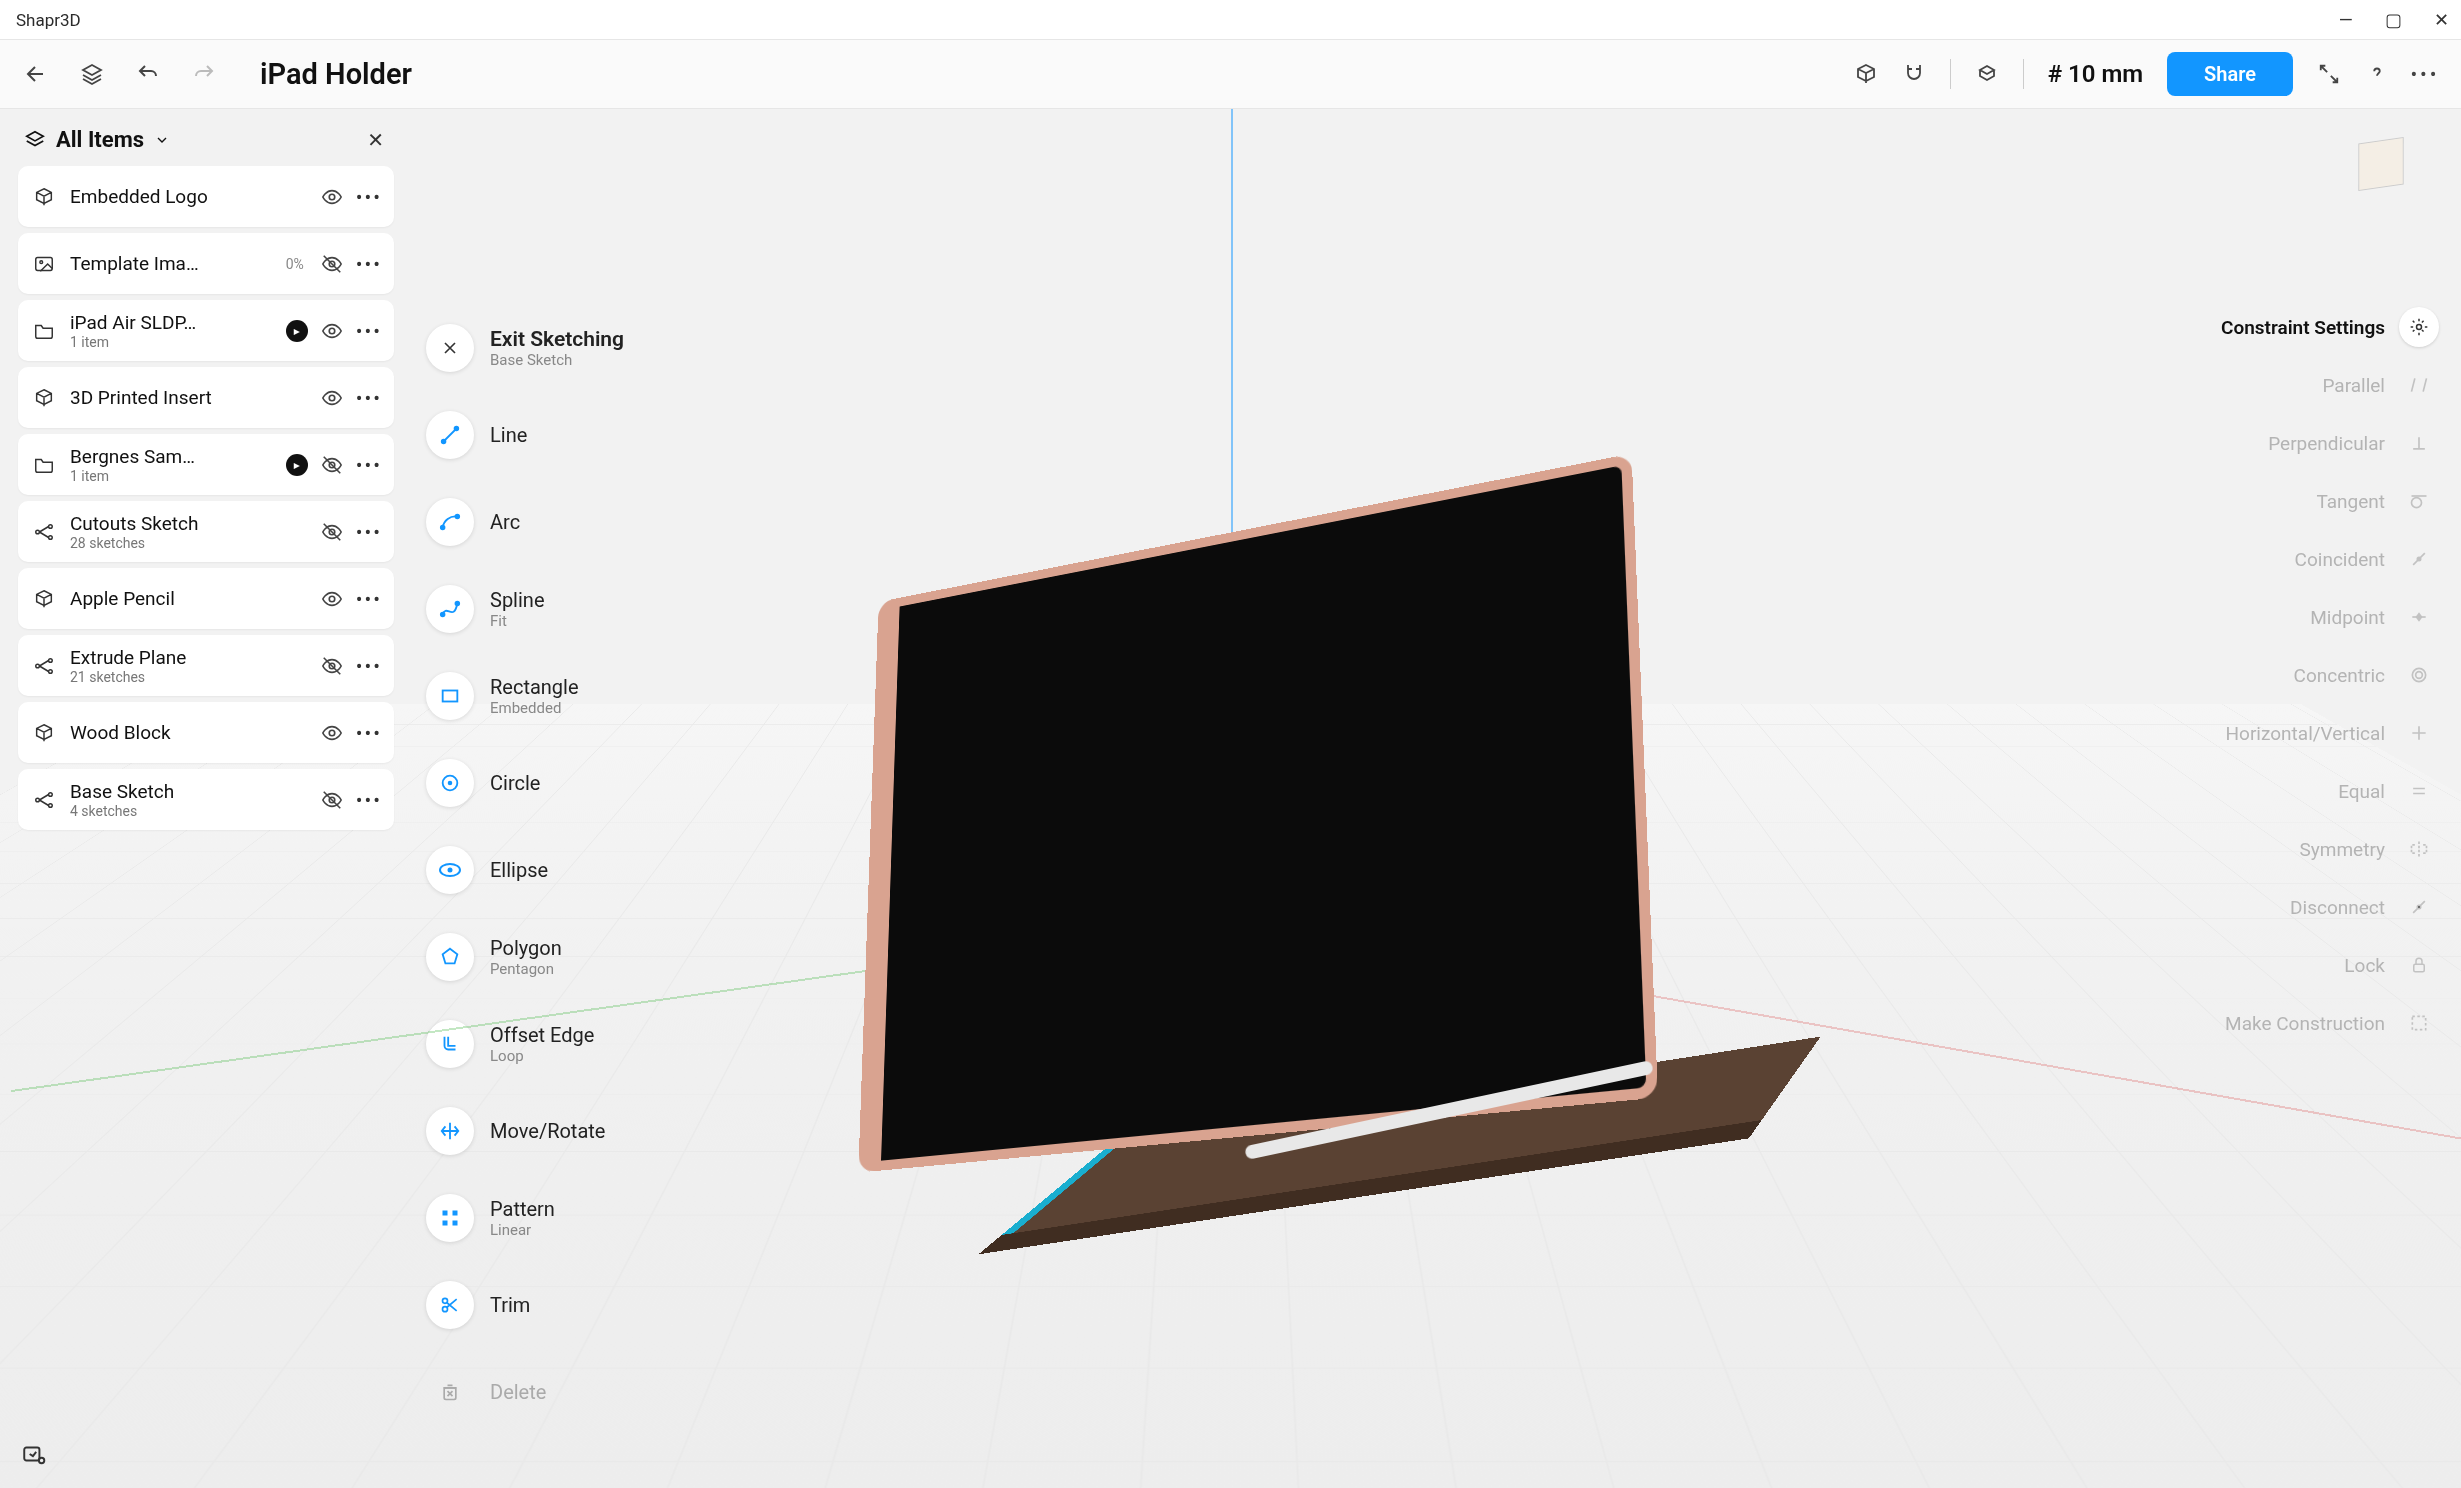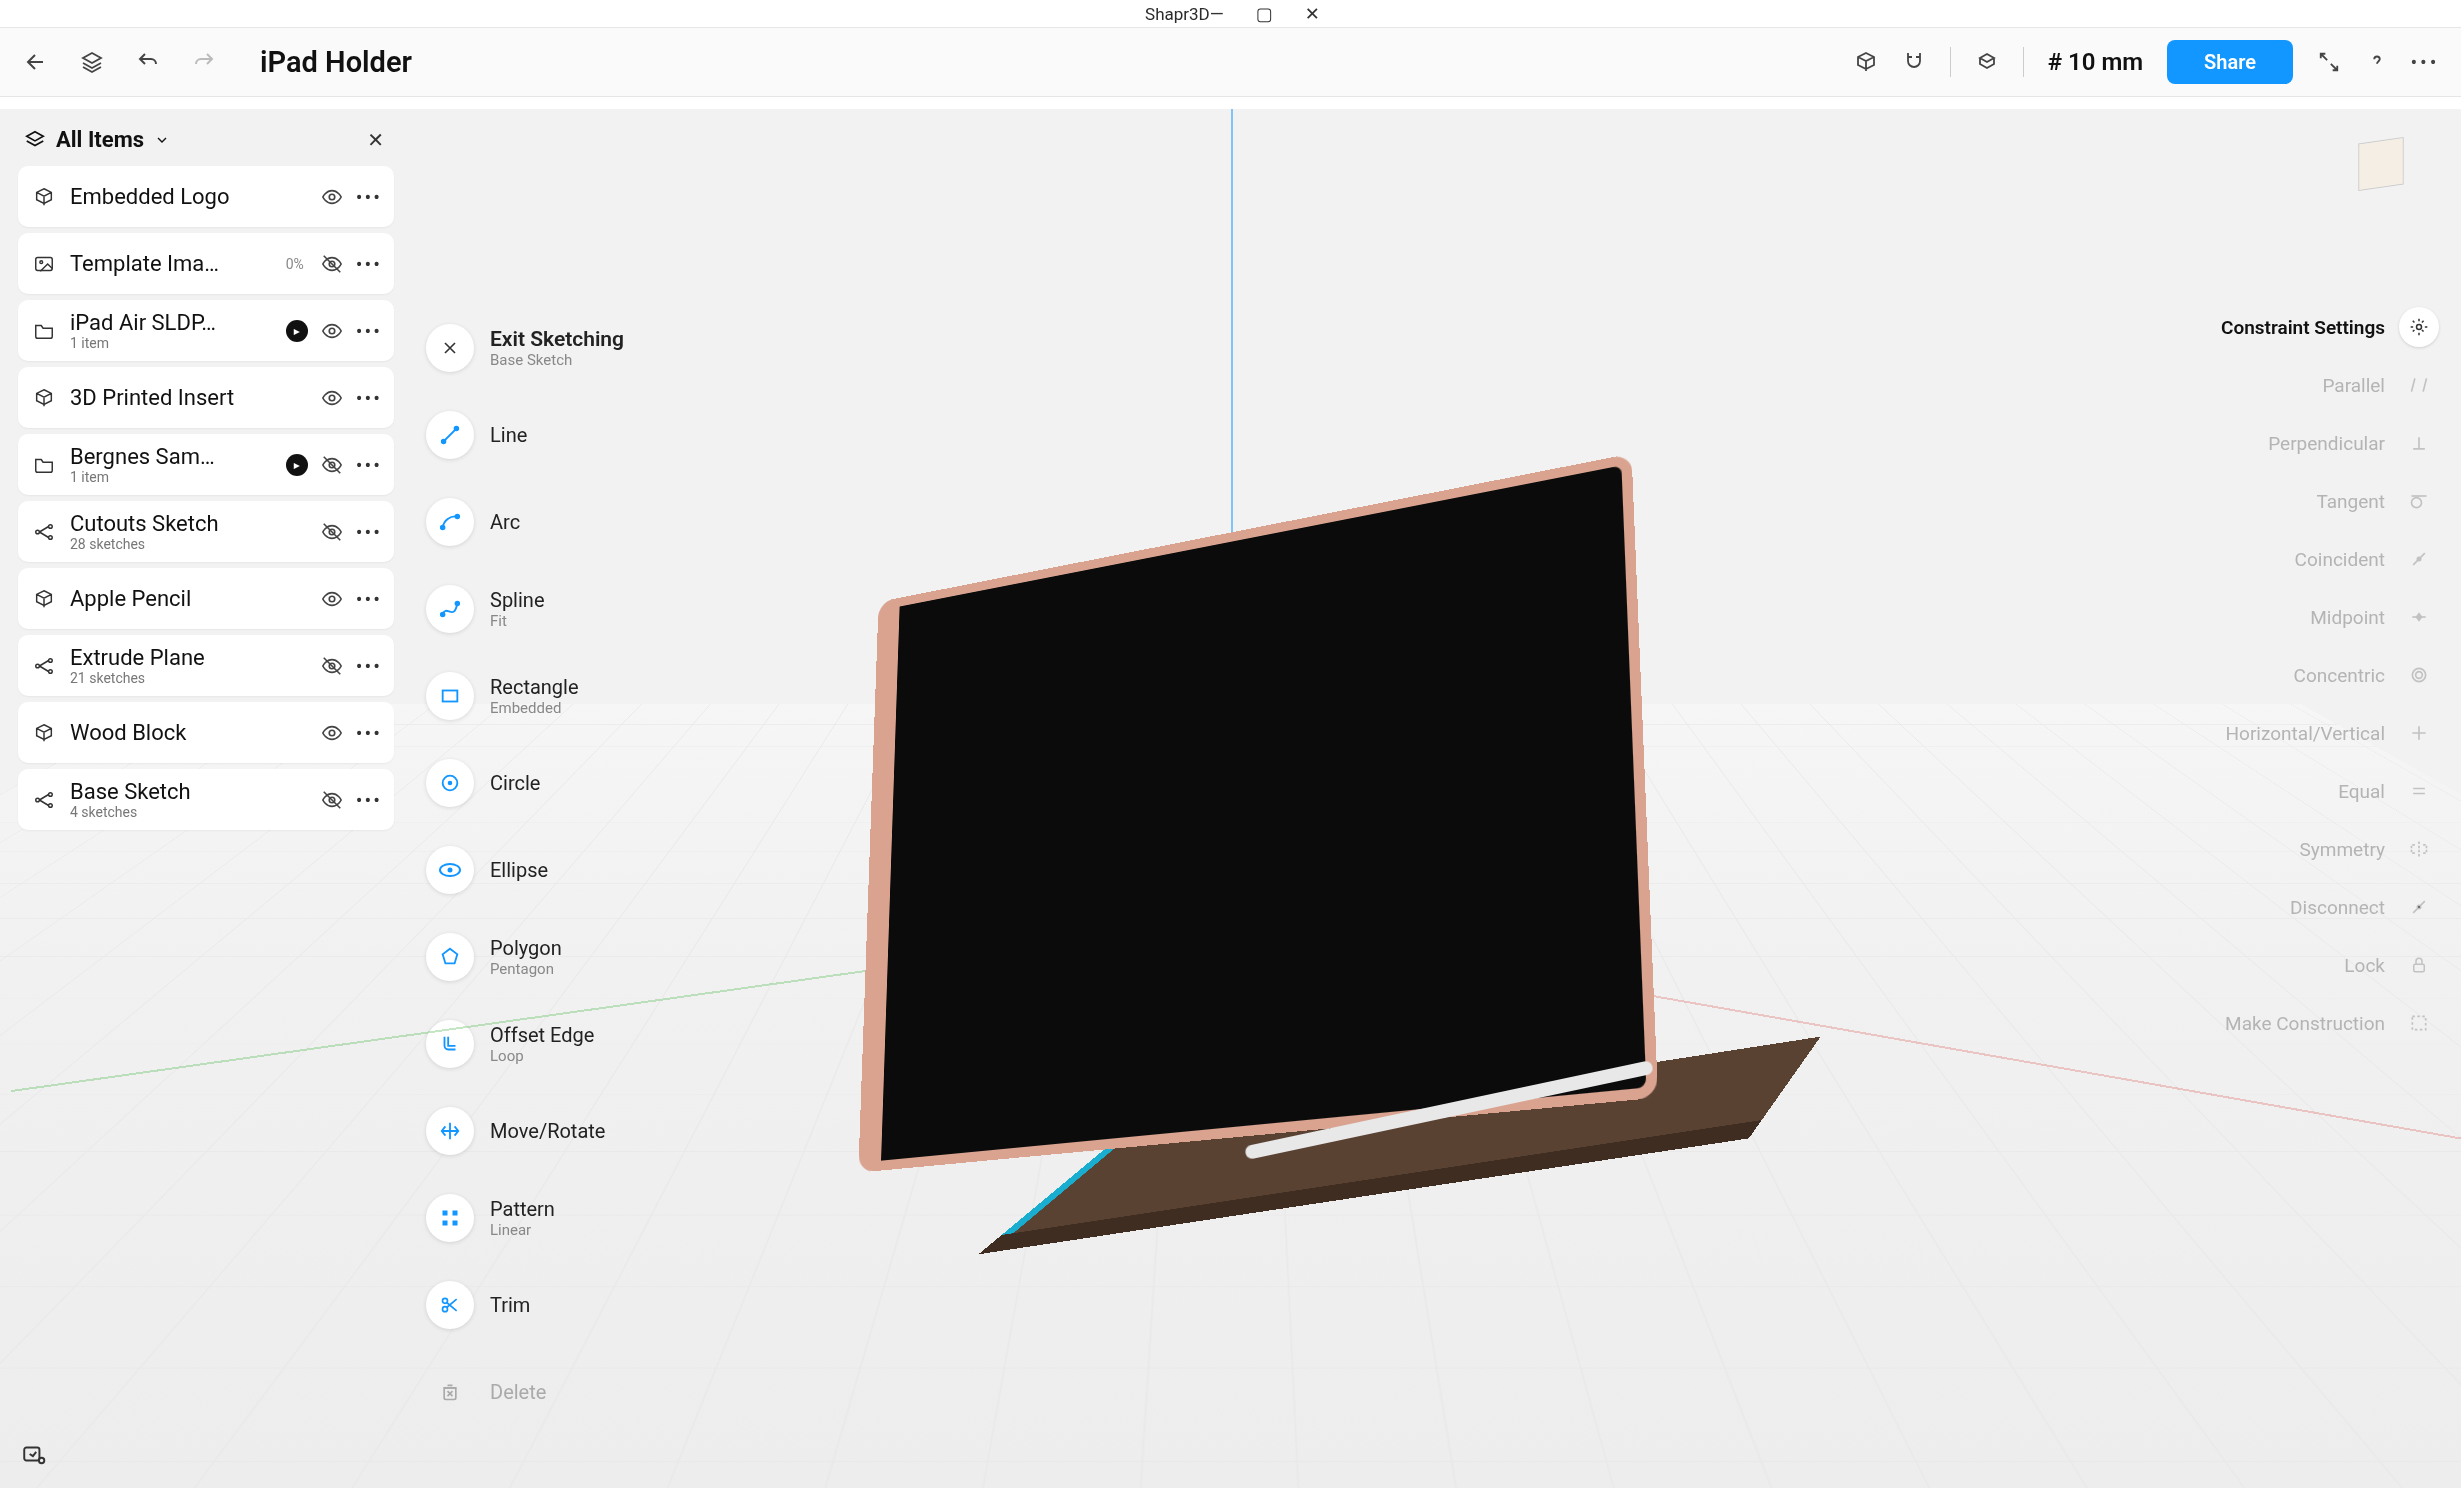--- a/index.html
+++ b/index.html
@@ -1,19 +1,19 @@
 <!DOCTYPE html>
 <html><head>
 <meta charset="utf-8">
 <style>
   * { margin: 0; padding: 0; box-sizing: border-box; font-family: -apple-system, BlinkMacSystemFont, "Segoe UI", Roboto, sans-serif; }
   html, body { width: 100%; height: 100%; background: #fff; overflow: hidden; }
 
   
-  .titlebar { height: 28px; display: flex; align-items: center; justify-content: center; border-bottom: 1px solid #e6e6e6; padding: 0 12px; font-size: 16px; color: #2b2b2b; }
+  .titlebar { height: 40px; display: flex; align-items: center; justify-content: space-between; border-bottom: 1px solid #e6e6e6; padding: 0 12px; font-size: 16px; color: #2b2b2b; }
   .titlebar-title { padding-left: 4px; font-size: 17px; }
   .win-controls { display: flex; gap: 32px; font-size: 18px; color: #333; }
   .win-controls span { cursor: pointer; }
 
   
   .toolbar { height: 69px; display: flex; align-items: center; justify-content: space-between; padding: 0 24px; background: #fafafa; border-bottom: 1px solid #e6e6e6; }
   .toolbar-left { display: flex; align-items: center; gap: 32px; }
   .tb-icon { width: 24px; height: 24px; display: flex; align-items: center; justify-content: center; color: #444; cursor: pointer; }
   .tb-icon.disabled { color: #bbb; }
   .doc-name { font-size: 29px; font-weight: 600; color: #111; margin-left: 12px; }
@@ -28,21 +28,21 @@
   
   .items-panel { position: absolute; left: 18px; top: 12px; width: 376px; }
   .items-header { display: flex; align-items: flex-end; justify-content: space-between; padding: 6px 10px 14px 6px; }
   .items-header-left { display: flex; align-items: center; gap: 10px; color: #111; }
   .items-title { font-size: 22px; font-weight: 700; }
   .close-x { font-size: 20px; color: #333; cursor: pointer; }
   .items-list { display: flex; flex-direction: column; gap: 6px; }
   .item-row { background: #fff; border-radius: 10px; min-height: 61px; display: flex; align-items: center; padding: 8px 12px; gap: 12px; box-shadow: 0 1px 2px rgba(0,0,0,0.05); }
   .item-icon { width: 28px; height: 28px; display:flex; align-items:center; justify-content:center; color:#333; flex-shrink:0; }
   .item-text { flex: 1; display: flex; flex-direction: column; overflow: hidden; }
-  .item-label { font-size: 22px; color: #111; white-space: nowrap; overflow: hidden; text-overflow: ellipsis; }
+  .item-label { font-size: 19px; color: #111; white-space: nowrap; overflow: hidden; text-overflow: ellipsis; }
   .item-sub { font-size: 14px; color: #777; }
   .item-badge { font-size: 14px; color: #888; margin-right: 4px; }
   .item-caret { width: 22px; height: 22px; border-radius: 50%; background: #111; display: flex; align-items: center; justify-content: center; color: #fff; font-size: 12px; flex-shrink:0; }
   .item-eye { width: 24px; height: 24px; display: flex; align-items: center; justify-content: center; color: #444; flex-shrink:0; cursor:pointer; }
   .item-more { font-size: 20px; color: #333; cursor: pointer; flex-shrink:0; letter-spacing: 2px; }
 
   
   .tool-palette { position: absolute; left: 426px; top: 190px; display: flex; flex-direction: column; gap: 14px; }
   .tool-row { display: flex; align-items: center; gap: 16px; cursor: pointer; margin-top: 25px; }
   .tool-circle { width: 48px; height: 48px; border-radius: 50%; background: #fff; box-shadow: 0 1px 4px rgba(0,0,0,0.12); display: flex; align-items: center; justify-content: center; color: #1296ff; flex-shrink:0; }

